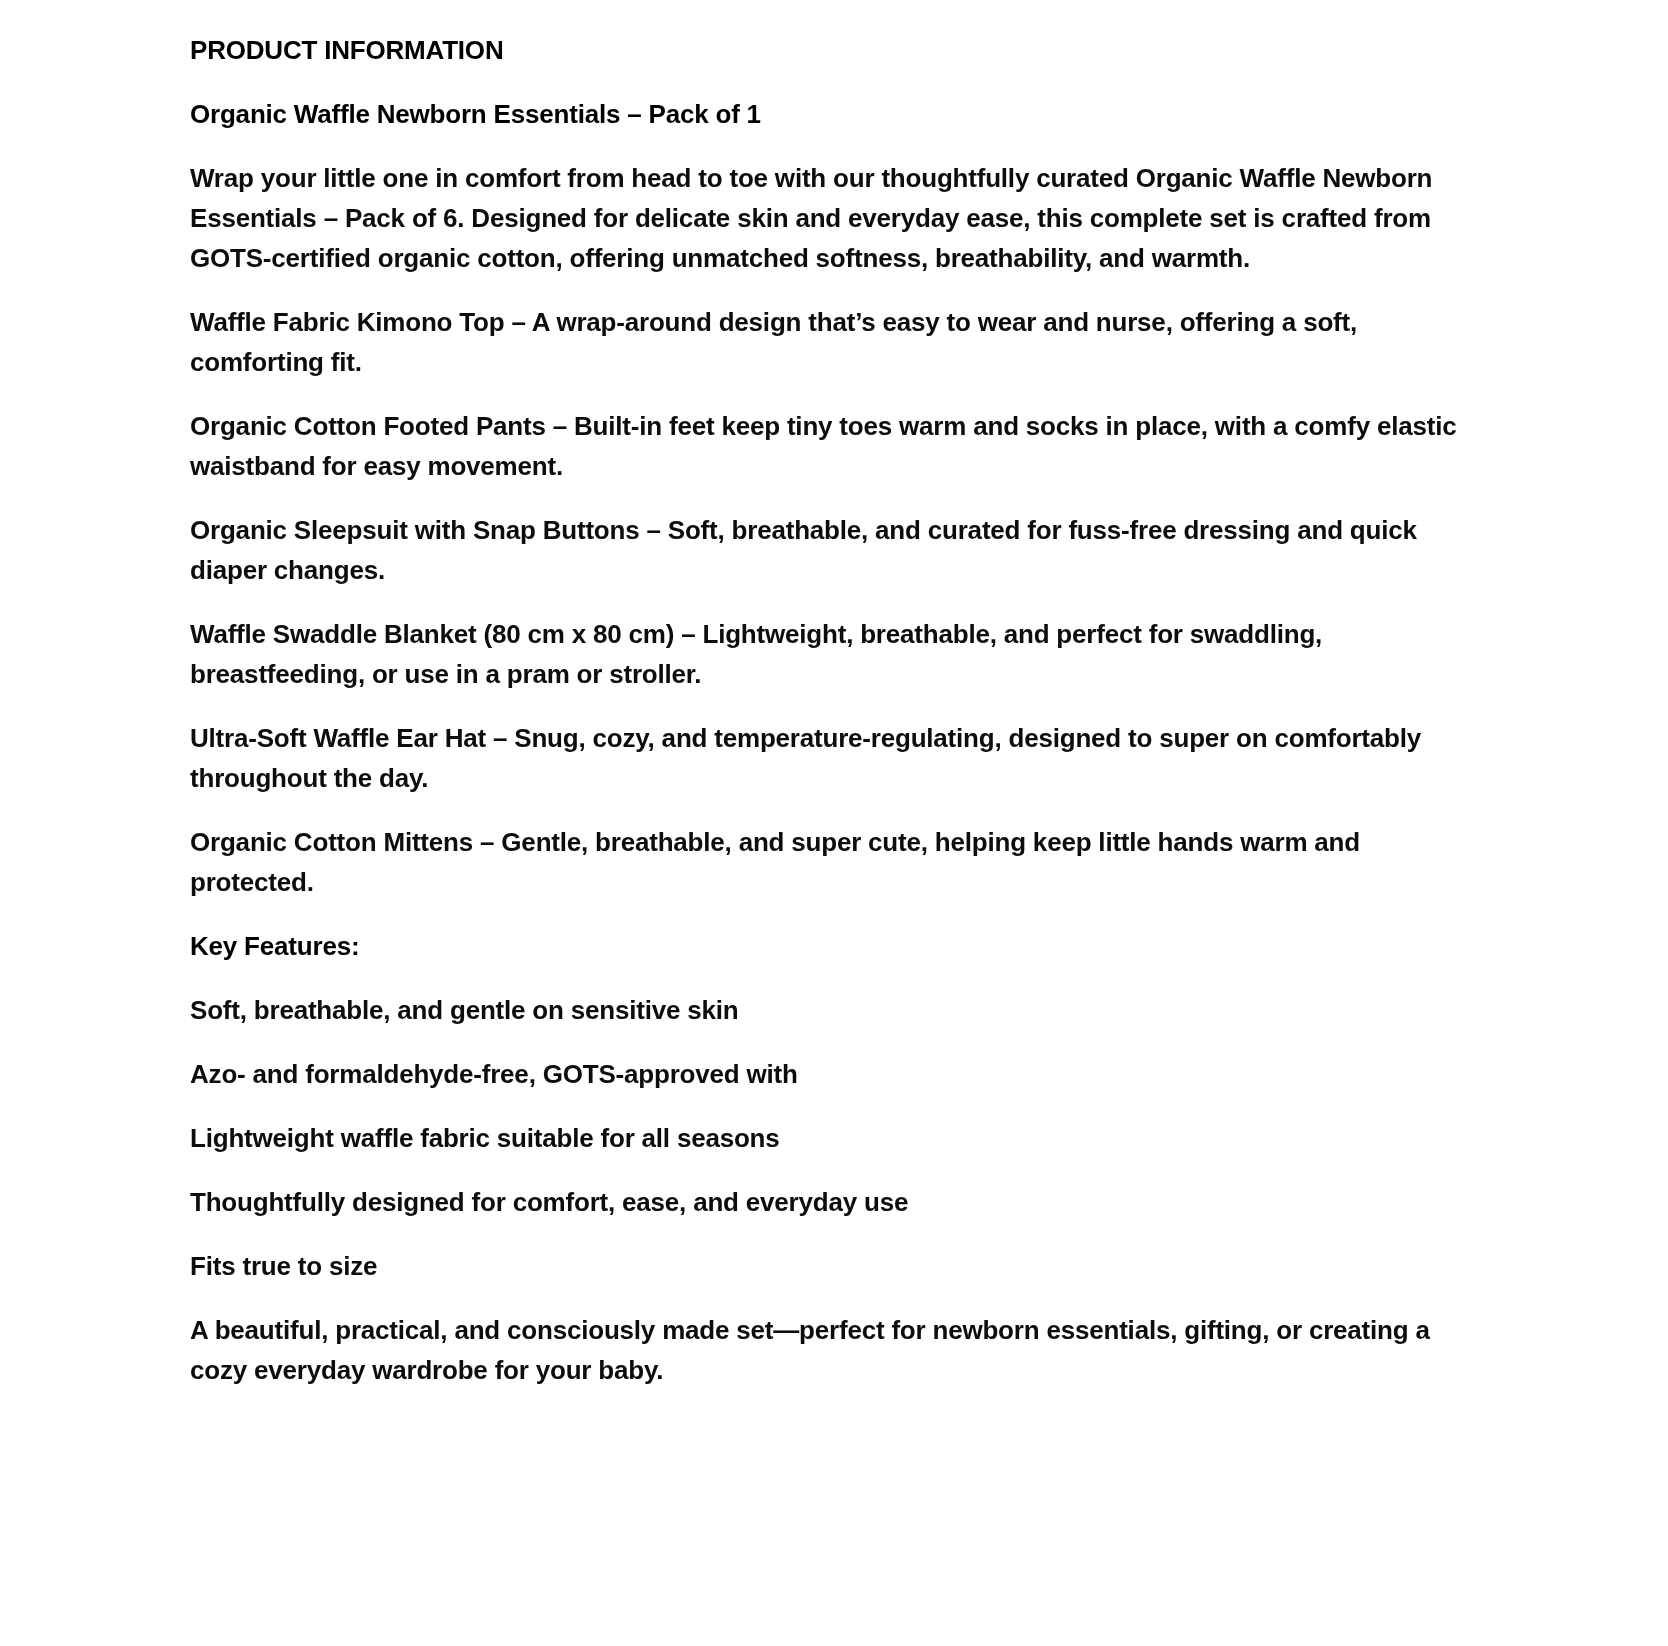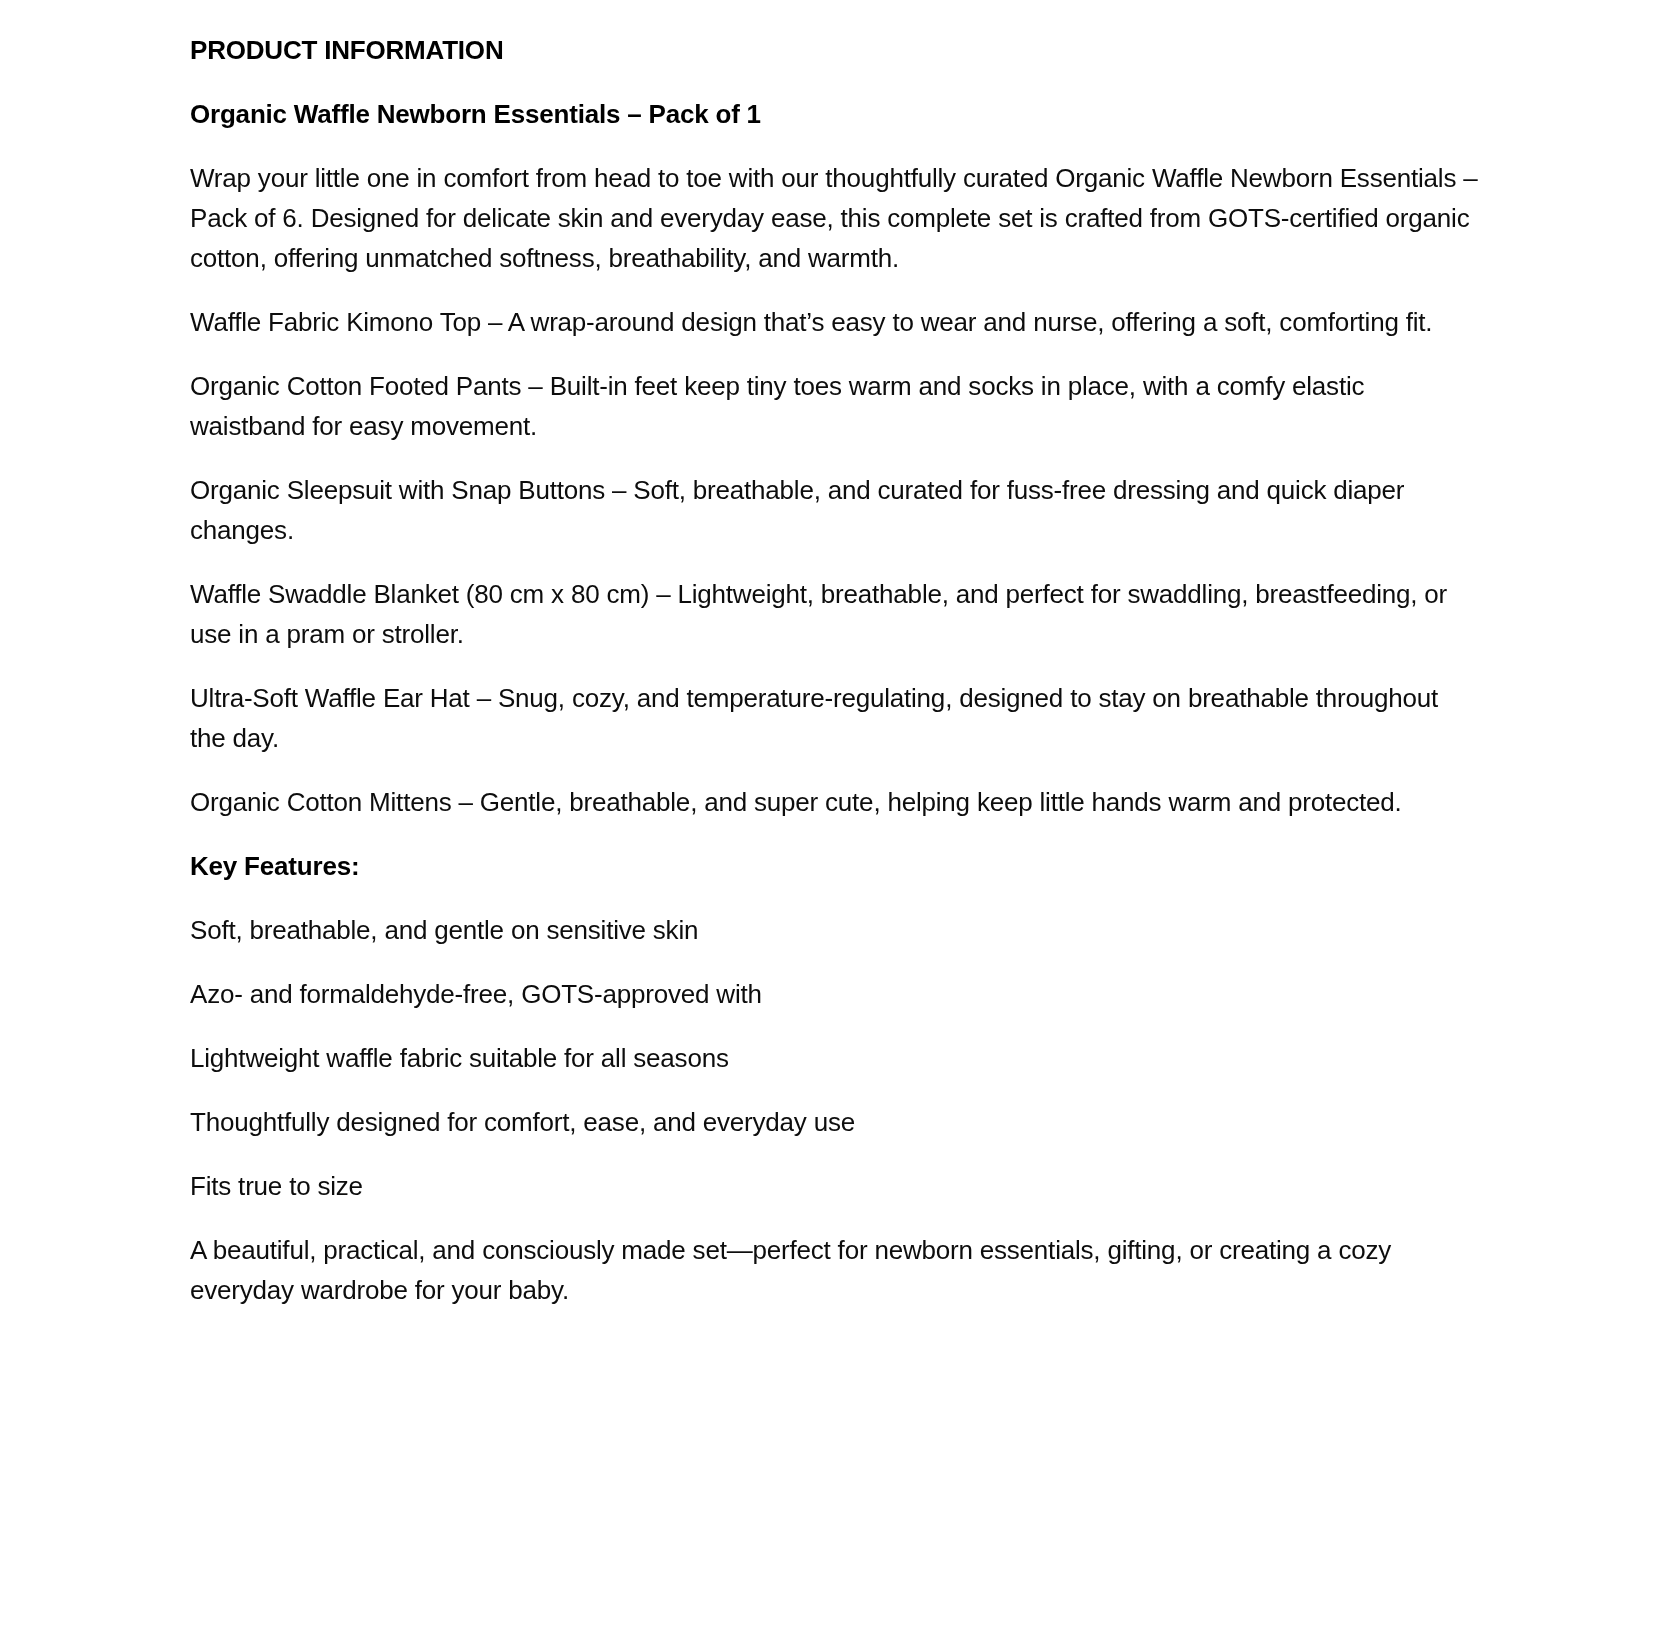--- a/index.html
+++ b/index.html
@@ -21,20 +21,21 @@
     padding: 30px 190px 0 190px;
     background: #ffffff;
   }
   .doc p {
     margin: 0 0 24px 0;
     font-size: 26px;
     line-height: 40px;
     letter-spacing: -0.2px;
     max-width: 1300px;
     color: #0d0d0d;
+    font-weight: bold;
   }
   .doc p.bold {
     font-weight: bold;
     color: #000000;
   }
 </style>
 </head>
 <body>
 
 <div class="page">
@@ -44,21 +45,21 @@
 
     <p class="bold">Organic Waffle Newborn Essentials – Pack of 1</p>
 
     <p>Wrap your little one in comfort from head to toe with our thoughtfully curated Organic Waffle Newborn Essentials – Pack of 6. Designed for delicate skin and everyday ease, this complete set is crafted from GOTS-certified organic cotton, offering unmatched softness, breathability, and warmth.</p>
 
 
     <p>Waffle Fabric Kimono Top – A wrap-around design that’s easy to wear and nurse, offering a soft, comforting fit.</p>
     <p>Organic Cotton Footed Pants – Built-in feet keep tiny toes warm and socks in place, with a comfy elastic waistband for easy movement.</p>
     <p>Organic Sleepsuit with Snap Buttons – Soft, breathable, and curated for fuss-free dressing and quick diaper changes.</p>
     <p>Waffle Swaddle Blanket (80 cm x 80 cm) – Lightweight, breathable, and perfect for swaddling, breastfeeding, or use in a pram or stroller.</p>
-    <p>Ultra-Soft Waffle Ear Hat – Snug, cozy, and temperature-regulating, designed to stay on breathable throughout the day.</p>
+    <p>Ultra-Soft Waffle Ear Hat – Snug, cozy, and temperature-regulating, designed to super on comfortably throughout the day.</p>
     <p>Organic Cotton Mittens – Gentle, breathable, and super cute, helping keep little hands warm and protected.</p>
 
     <p class="bold">Key Features:</p>
 
     <p>Soft, breathable, and gentle on sensitive skin</p>
     <p>Azo- and formaldehyde-free, GOTS-approved with</p>
     <p>Lightweight waffle fabric suitable for all seasons</p>
     <p>Thoughtfully designed for comfort, ease, and everyday use</p>
     <p>Fits true to size</p>
 

